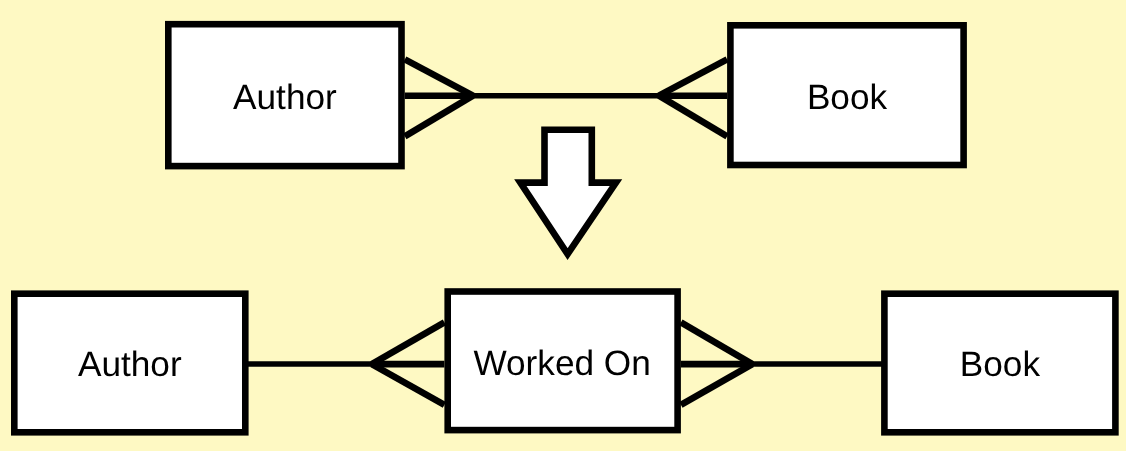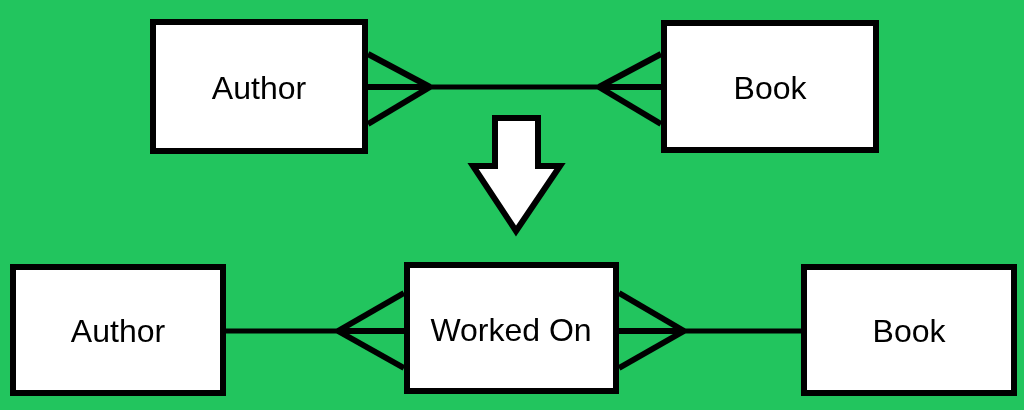--- a/index.html
+++ b/index.html
@@ -4,21 +4,21 @@
 <style>
   html, body {
     margin: 0;
     padding: 0;
     background: #ffffff;
   }
   #canvas {
     position: relative;
     width: 1024px;
     height: 410px;
-    background: #22c55e;
+    background: #fef9c3;
     overflow: hidden;
     font-family: "Liberation Sans", sans-serif;
   }
   #diagram-svg {
     position: absolute;
     left: 0;
     top: 0;
     width: 1024px;
     height: 410px;
   }

